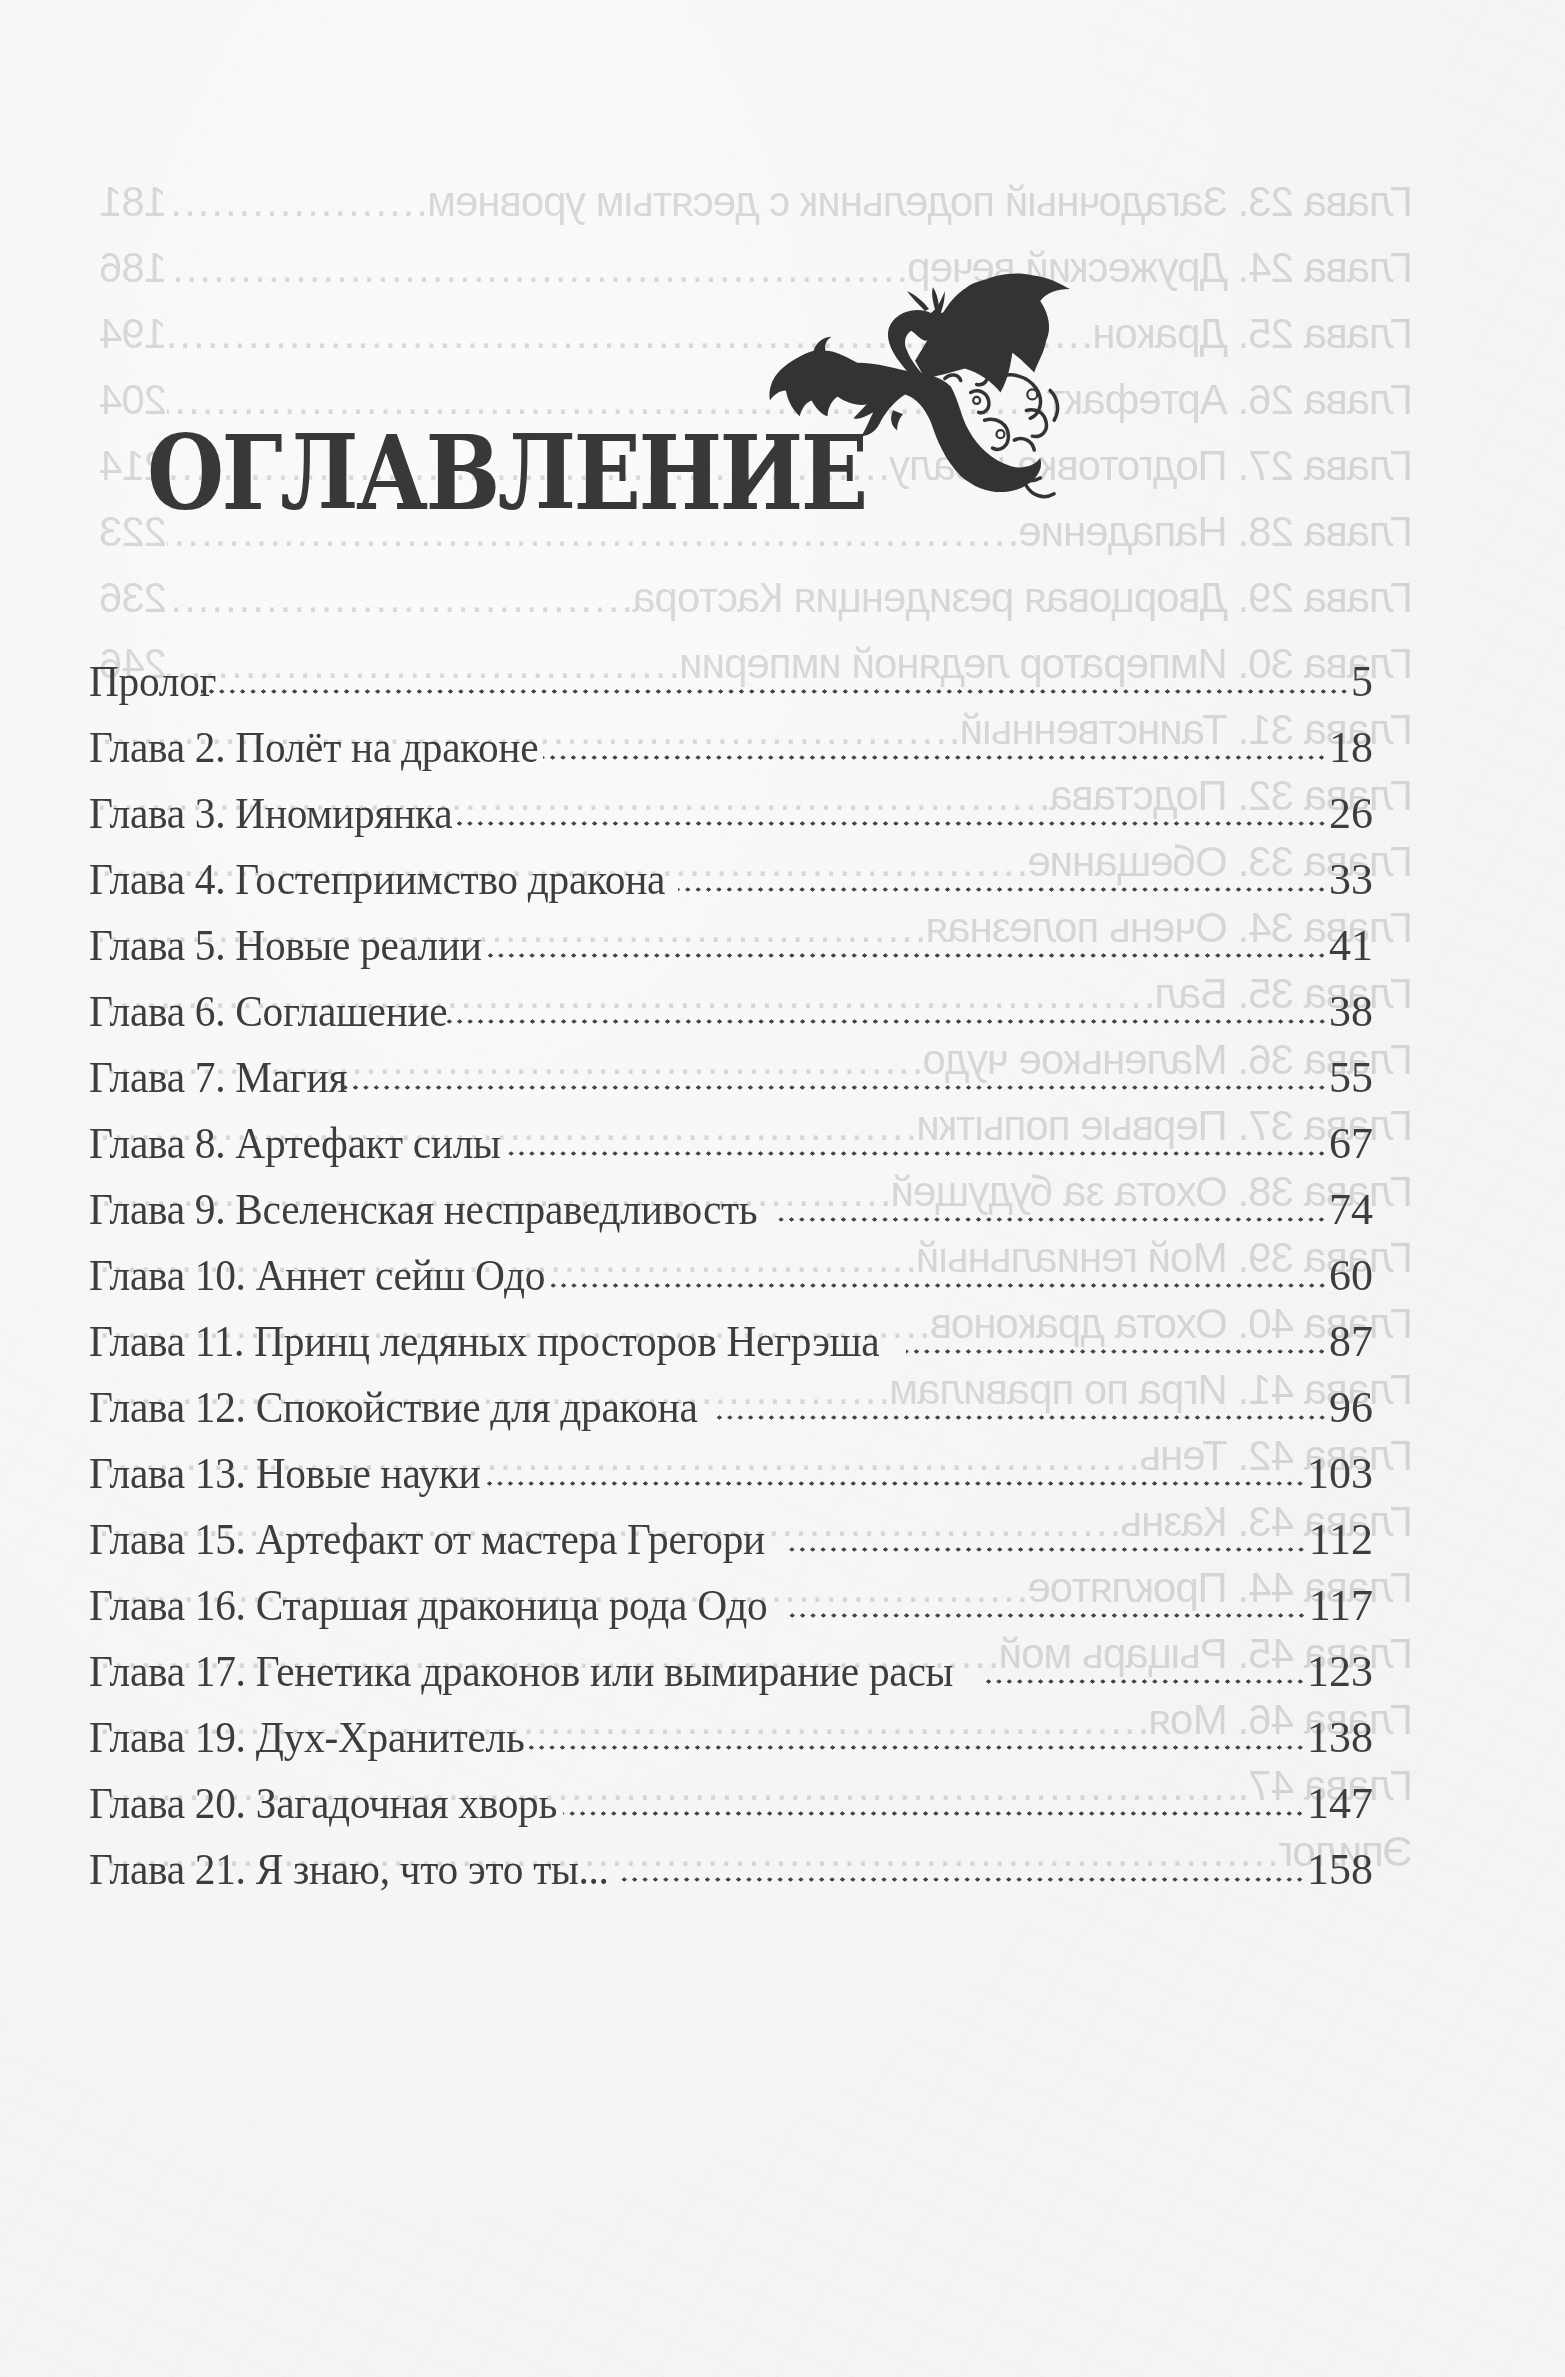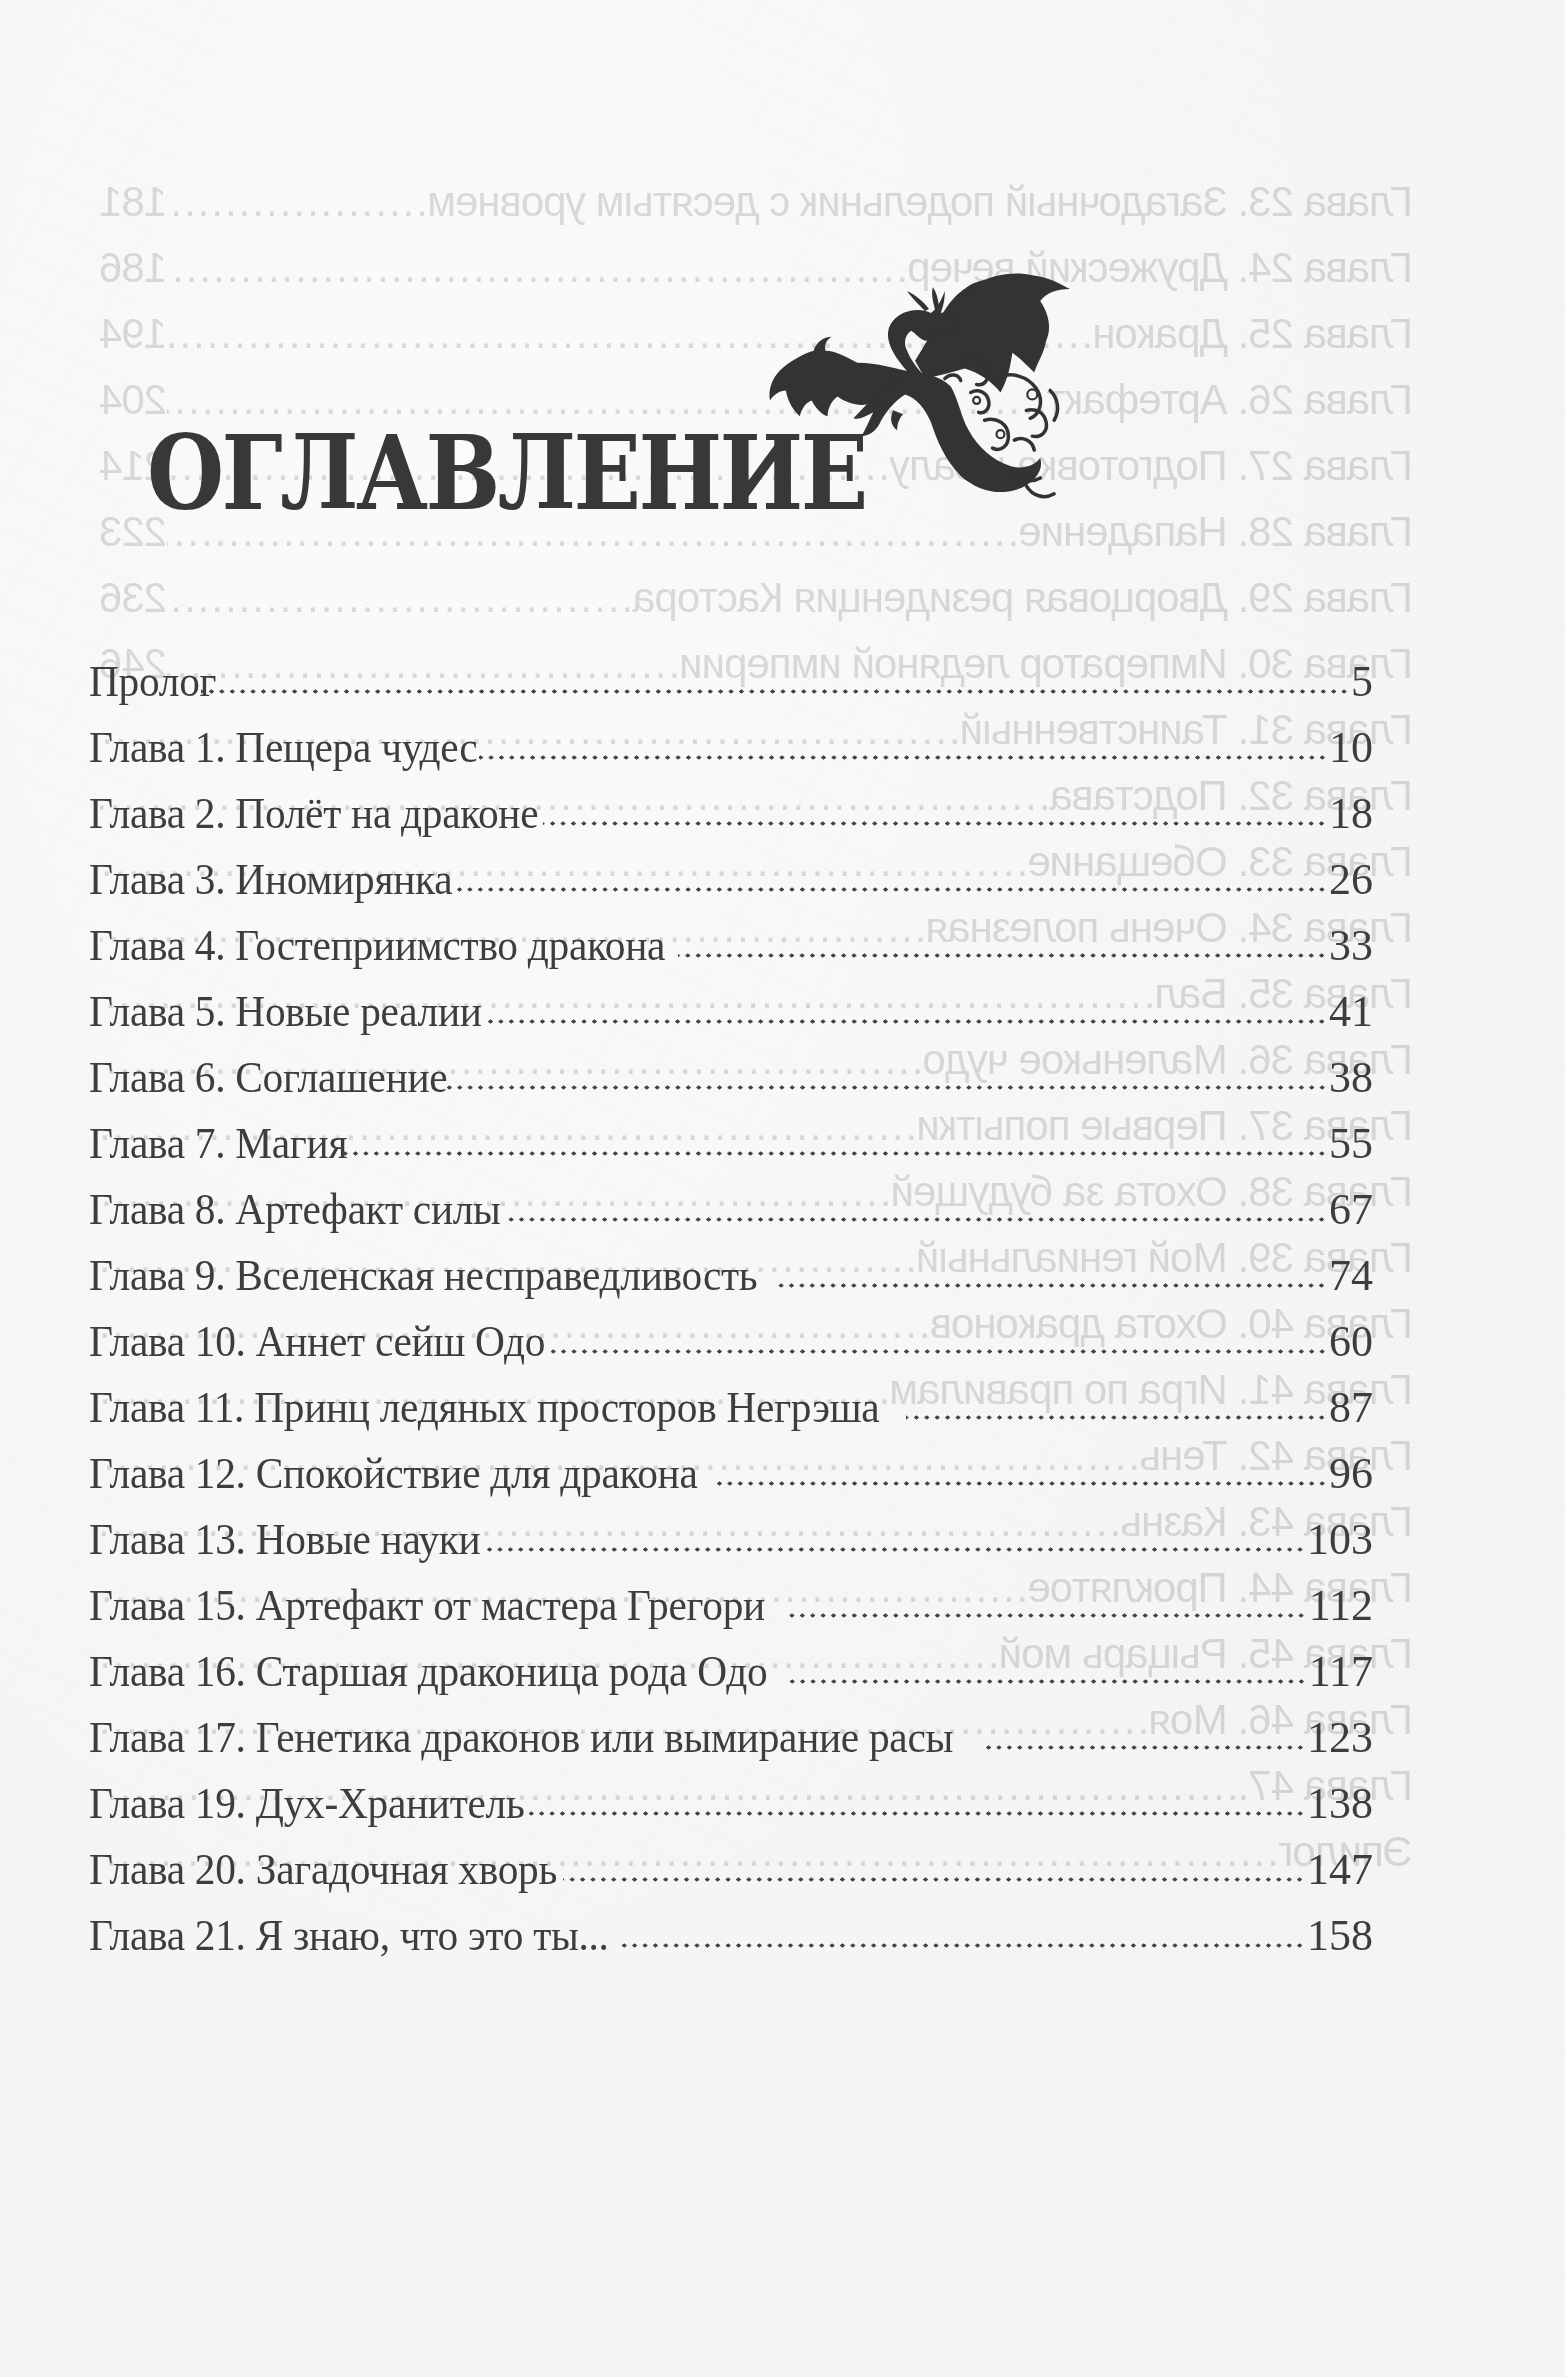--- a/index.html
+++ b/index.html
@@ -306,25 +306,20 @@
   </g>
 </svg>
 
 <div class="toc" id="toc">
     <div class="toc-row">
       <span class="toc-title">Пролог</span>
       <span class="toc-leader"></span>
       <span class="toc-page">5</span>
     </div>
     <div class="toc-row">
-      <span class="toc-title">Глава 1. Пещера чудес</span>
-      <span class="toc-leader"></span>
-      <span class="toc-page">10</span>
-    </div>
-    <div class="toc-row">
       <span class="toc-title">Глава 2. Полёт на драконе</span>
       <span class="toc-leader"></span>
       <span class="toc-page">18</span>
     </div>
     <div class="toc-row">
       <span class="toc-title">Глава 3. Иномирянка</span>
       <span class="toc-leader"></span>
       <span class="toc-page">26</span>
     </div>
     <div class="toc-row">

